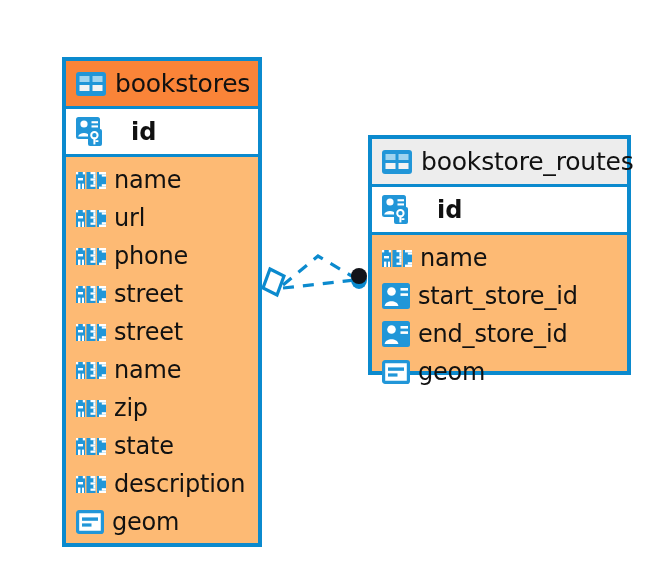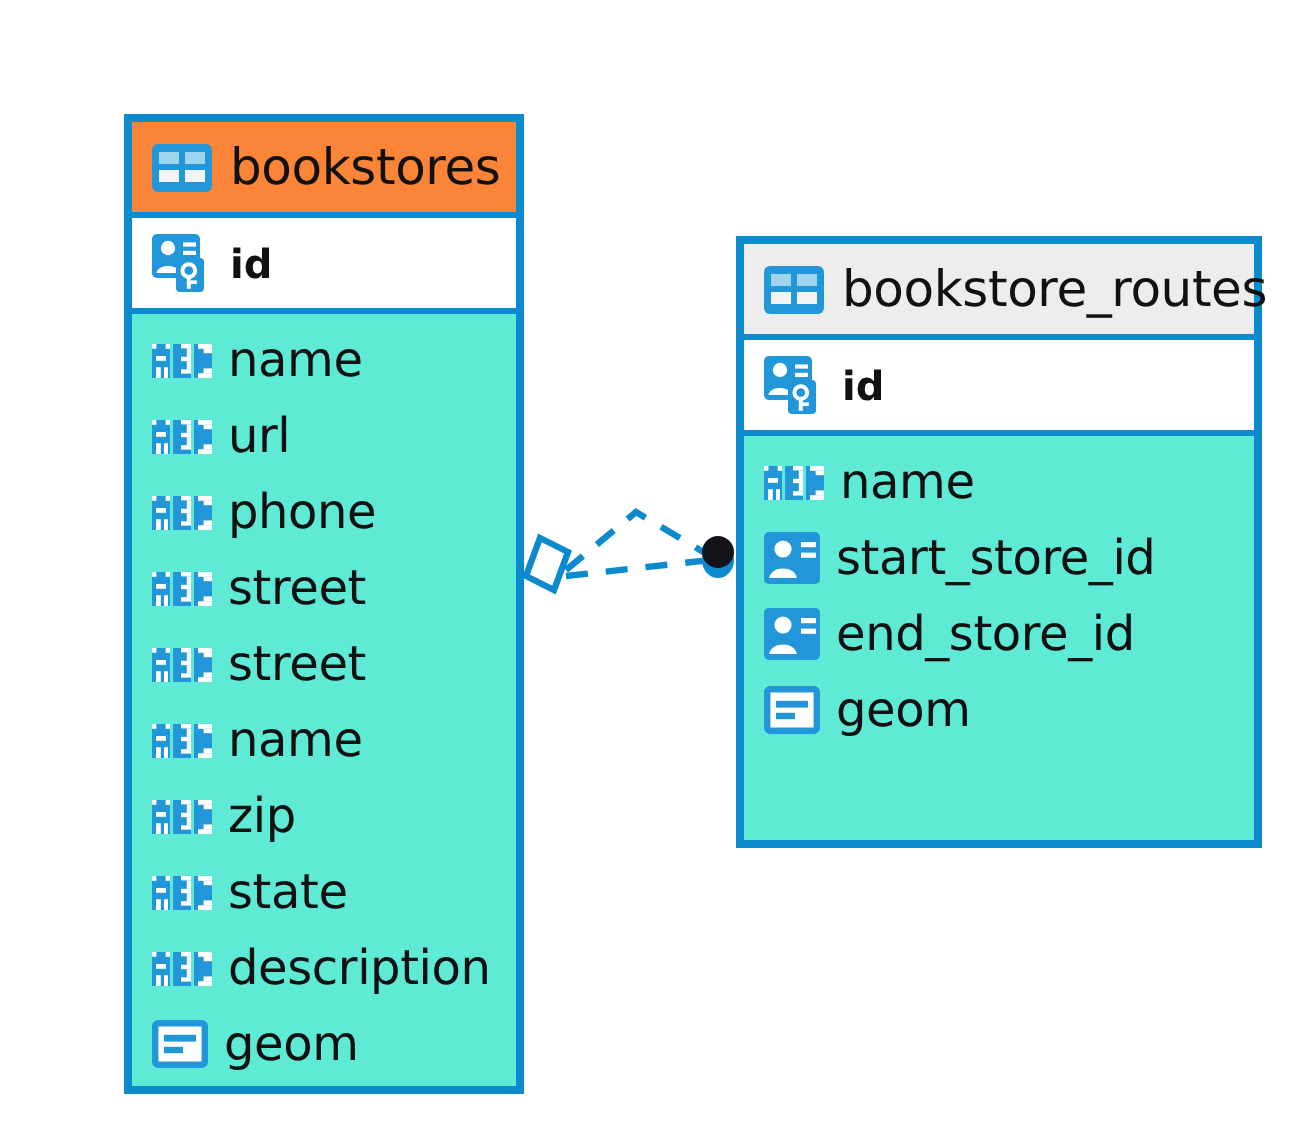--- a/index.html
+++ b/index.html
@@ -18,21 +18,21 @@
   .canvas {
     position: absolute;
     inset: 0;
   }
 
   
   .entity {
     position: absolute;
     box-sizing: border-box;
     border: 4px solid #0b8ace;
-    background: #5eead4;
+    background: #fdba74;
   }
 
   .entity-header {
     box-sizing: border-box;
     display: flex;
     align-items: center;
     gap: 9px;
     padding: 0 10px;
     height: 48px;
     border-bottom: 3px solid #0b8ace;
@@ -51,23 +51,24 @@
     box-sizing: border-box;
     display: flex;
     align-items: center;
     gap: 8px;
     padding: 0 10px;
     height: 48px;
     border-bottom: 3px solid #0b8ace;
     background: #ffffff;
   }
   .pk-label {
-    font-size: 20px;
+    font-size: 24px;
     font-weight: bold;
     color: #111111;
+    margin-left: 16px;
   }
 
   .field-list {
     padding: 4px 0 6px 0;
   }
   .field-row {
     box-sizing: border-box;
     display: flex;
     align-items: center;
     gap: 8px;
@@ -379,21 +380,21 @@
           <span class="icon icon-geom"><svg viewBox="0 0 28 24" width="28" height="24">
               <rect x="1.6" y="1.6" width="24.8" height="20.8" rx="1.5" ry="1.5" fill="#ffffff" stroke="#2196d8" stroke-width="3.2"></rect>
               <rect x="6" y="7.4" width="16" height="3.4" fill="#2196d8"></rect>
               <rect x="6" y="13.4" width="9.5" height="3.2" fill="#2196d8"></rect>
             </svg></span>
           <span class="field-label">geom</span>
         </div>
       </div>
   </div>
 
-  <div class="entity" id="entity-bookstore_routes" style="left:368px; top:118px; width:263px; height:306px;">
+  <div class="entity" id="entity-bookstore_routes" style="left:368px; top:135px; width:263px; height:240px;">
 
     <div class="entity-header grey">
       <span class="icon icon-table">
         <svg viewBox="0 0 30 24" width="30" height="24">
           <rect x="0" y="0" width="30" height="24" rx="3" ry="3" fill="#2196d8"></rect>
           <rect x="3.5" y="4" width="10" height="6" fill="#9fd4ef"></rect>
           <rect x="16.5" y="4" width="10" height="6" fill="#9fd4ef"></rect>
           <rect x="3.5" y="13" width="10" height="6" fill="#f3f3f3"></rect>
           <rect x="16.5" y="13" width="10" height="6" fill="#f3f3f3"></rect>
         </svg>

